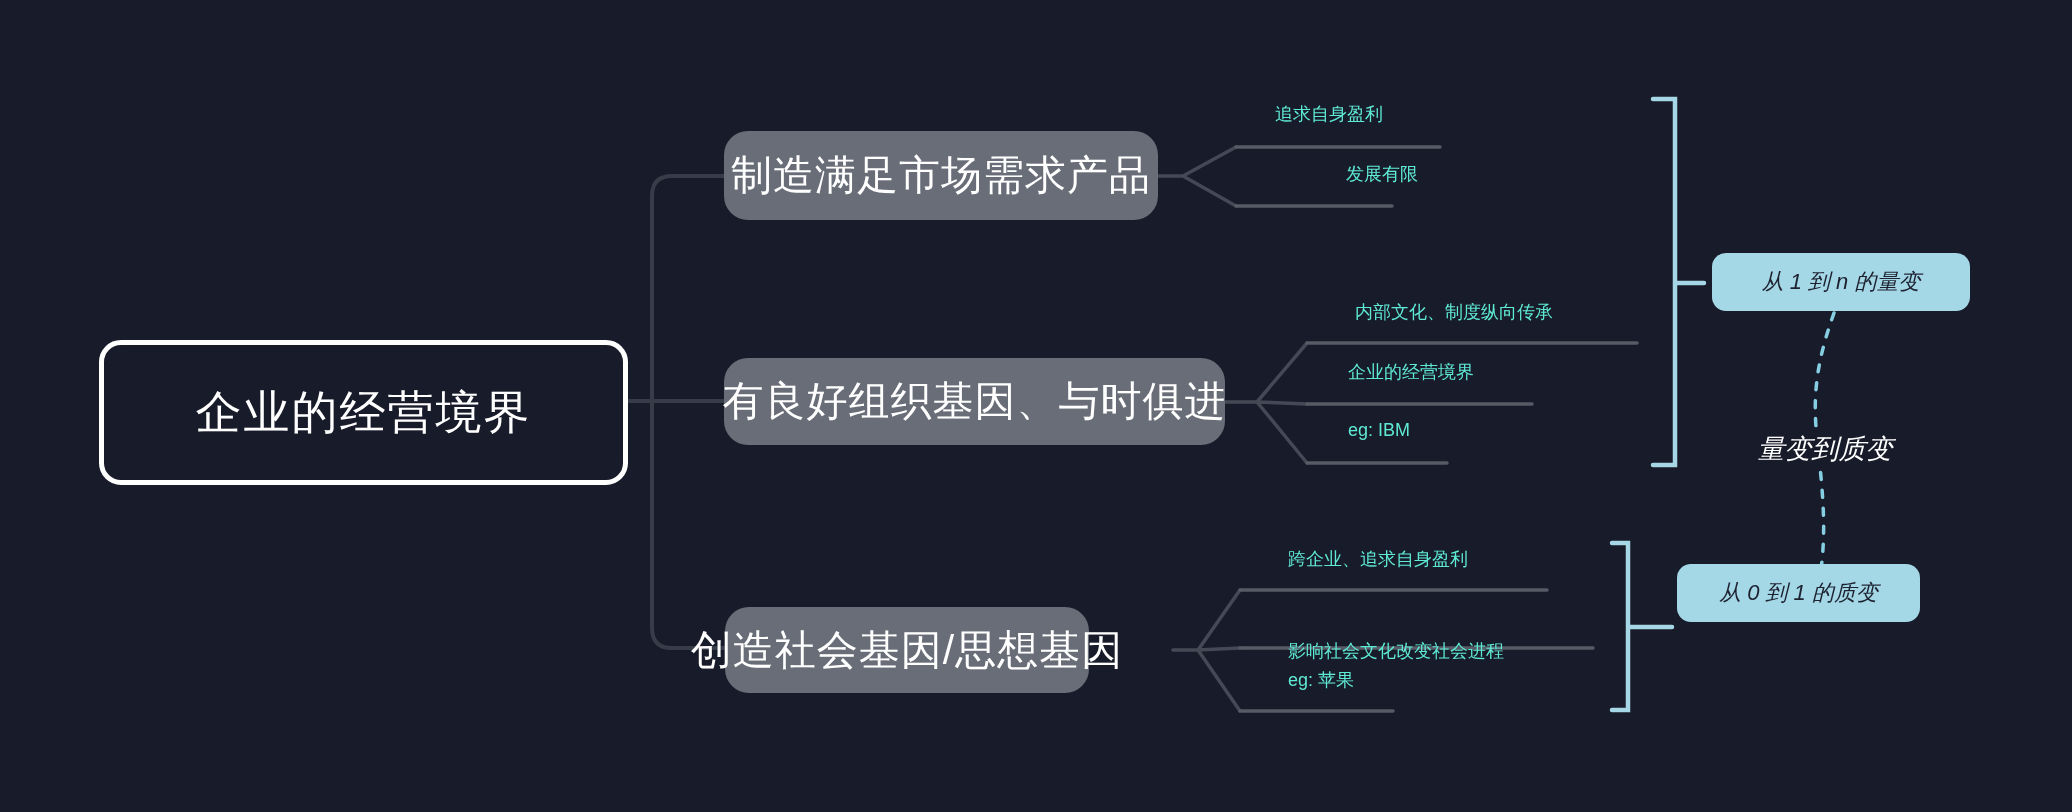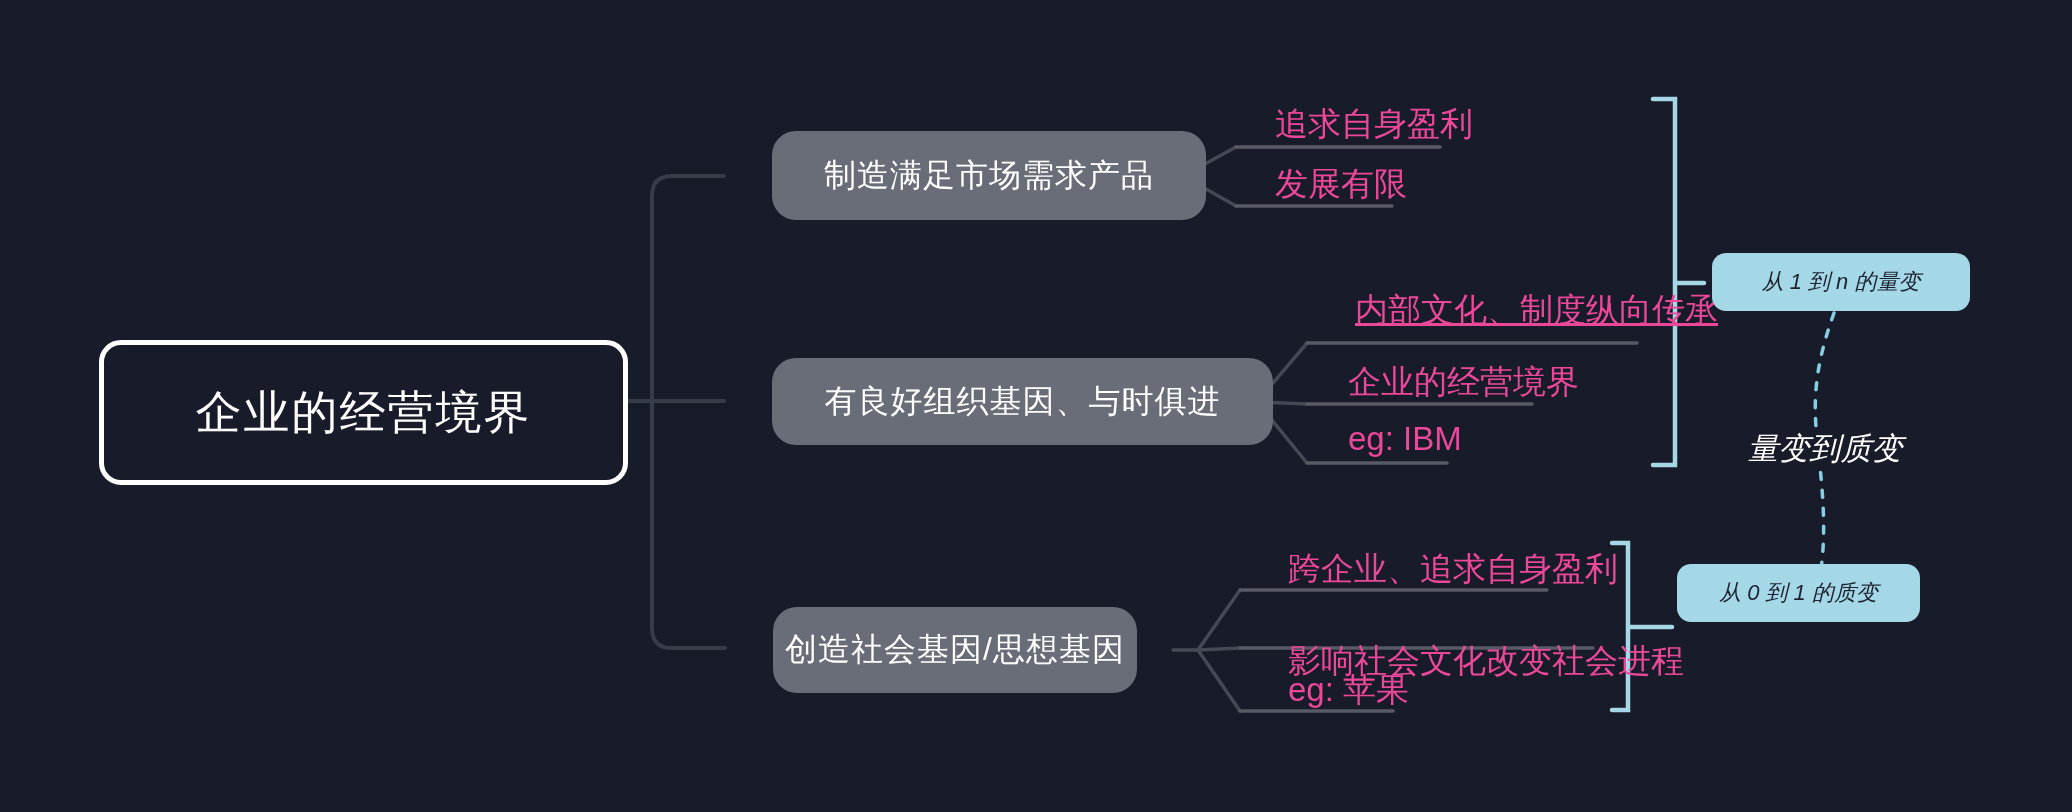--- a/index.html
+++ b/index.html
@@ -18,48 +18,48 @@
     white-space:nowrap;
   }
   .root{
     left:99px;top:340px;width:529px;height:145px;
     border:5px solid #ffffff;border-radius:22px;
     color:#ffffff;font-size:46px;letter-spacing:2px;
     background:#181b29;
   }
   .branch{
     background:#686d77;border-radius:24px;
-    color:#ffffff;font-size:32px;letter-spacing:1px;margin-left:48px;
+    color:#ffffff;font-size:41px;letter-spacing:1px;
   }
   .branch1{left:724px;top:131px;width:434px;height:89px;}
   .branch2{left:724px;top:358px;width:501px;height:87px;text-align:center;}
   .branch3{left:725px;top:607px;width:364px;height:86px;}
   .child{
     position:absolute;
-    color:#ec4899;font-size:33px;white-space:nowrap;
+    color:#5eead4;font-size:18px;white-space:nowrap;
   }
   .c11{left:1275px;top:102px;}
-  .c12{left:1275px;top:162px;}
-  .c21{left:1355px;top:288px;text-decoration:underline;}
+  .c12{left:1346px;top:162px;}
+  .c21{left:1355px;top:300px;}
   .c22{left:1348px;top:360px;}
   .c23{left:1348px;top:420px;}
   .c31{left:1288px;top:547px;}
   .c32{left:1288px;top:605px;margin-top:34px;}
   .c33{left:1288px;top:668px;}
   .summary{
     background:#a5d8e7;border-radius:14px;
     color:#1d2130;font-size:22px;font-style:italic;
   }
   .summary1{left:1712px;top:253px;width:258px;height:58px;}
   .summary2{left:1677px;top:564px;width:243px;height:58px;}
   .rel-label{
     position:absolute;left:1750px;top:430px;width:150px;height:38px;
     display:flex;align-items:center;justify-content:center;
     background:#181b29;
-    color:#ffffff;font-size:31px;font-style:italic;white-space:nowrap;
+    color:#ffffff;font-size:27px;font-style:italic;white-space:nowrap;
   }
 </style>
 </head>
 <body>
 
 <div class="canvas">
 
   <svg class="lines" viewBox="0 0 2072 812" xmlns="http://www.w3.org/2000/svg">
 
     <g stroke="#373c49" stroke-width="4" fill="none" stroke-linecap="round">

